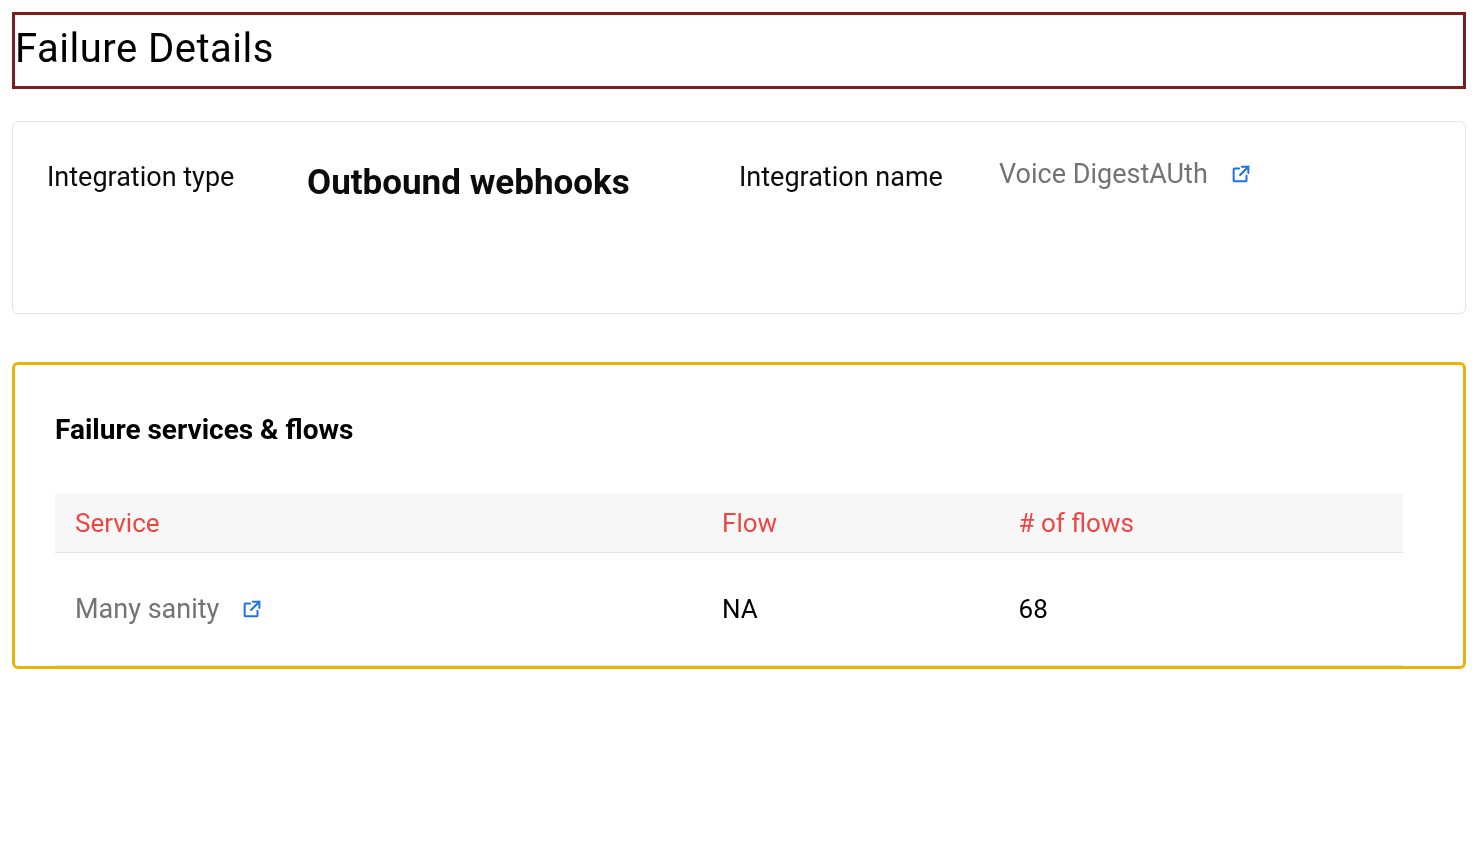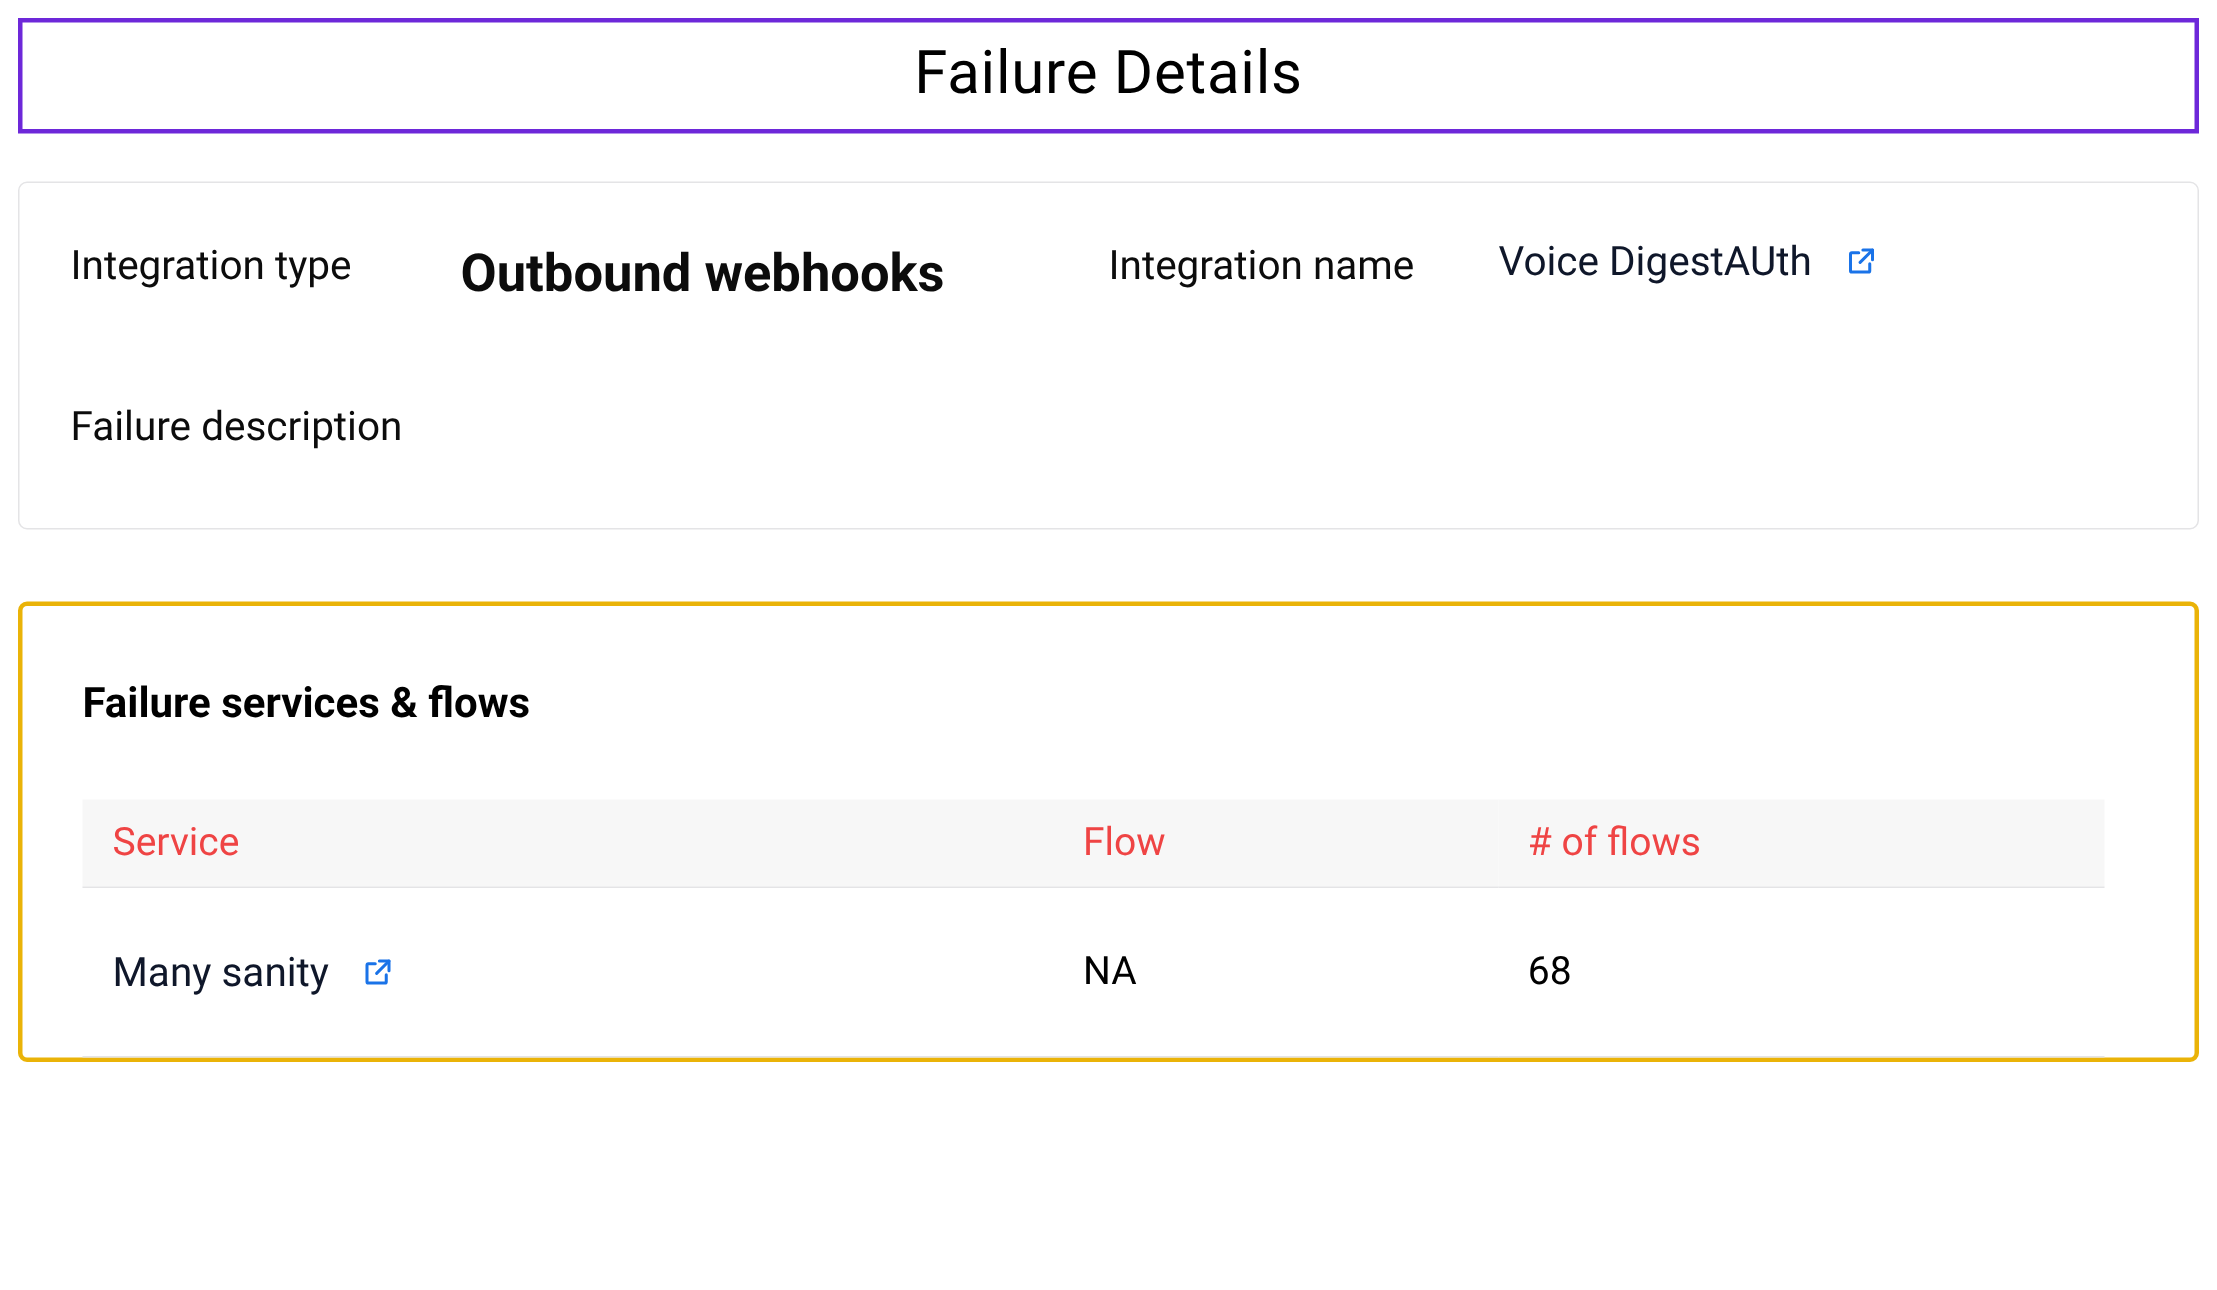--- a/index.html
+++ b/index.html
@@ -8,22 +8,22 @@
       padding: 0;
     }
     body {
       font-family: -apple-system, BlinkMacSystemFont, "Segoe UI", Roboto, Helvetica, Arial, sans-serif;
       background: #ffffff;
       padding: 12px;
       width: 1478px;
       color: #000000;
     }
     .title-bar {
-      border: 3px solid #6d28d9;
-      text-align: center;
+      border: 3px solid #7f1d1d;
+      text-align: left;
       padding: 10px 0 14px 0;
       margin-bottom: 32px;
     }
     .title-bar h1 {
       font-size: 40px;
       font-weight: 400;
       letter-spacing: 0.5px;
     }
     .card {
       border: 1px solid #e4e4e6;
@@ -45,21 +45,21 @@
       font-weight: 400;
       line-height: 1.45;
     }
     .value {
       font-size: 35px;
       color: #0c0c0c;
       font-weight: 700;
       line-height: 1.45;
     }
     .link {
-      color: #0f172a;
+      color: #737373;
       font-size: 27px;
       font-weight: 400;
       text-decoration: none;
       display: inline-flex;
       align-items: center;
       gap: 22px;
     }
     .ext-icon {
       width: 22px;
       height: 22px;
@@ -119,21 +119,20 @@
     <div>
       <a href="#" class="link">
         <span>Voice DigestAUth</span>
         <svg class="ext-icon" viewBox="0 0 24 24" fill="none" stroke="#1a73e8" stroke-width="2.2" stroke-linecap="round" stroke-linejoin="round">
           <path d="M13 4 L20 4 L20 11"></path>
           <path d="M20 4 L11 13"></path>
           <path d="M18 14 L18 19 C18 19.55 17.55 20 17 20 L5 20 C4.45 20 4 19.55 4 19 L4 7 C4 6.45 4.45 6 5 6 L10 6"></path>
         </svg>
       </a>
     </div>
-    <div class="label">Failure description</div>
     <div></div>
     <div></div>
   </div>
 </div>
 
 <div class="section-card">
   <h2 class="section-title">Failure services &amp; flows</h2>
   <div class="table-wrap">
     <table class="svc-table">
       <thead>

